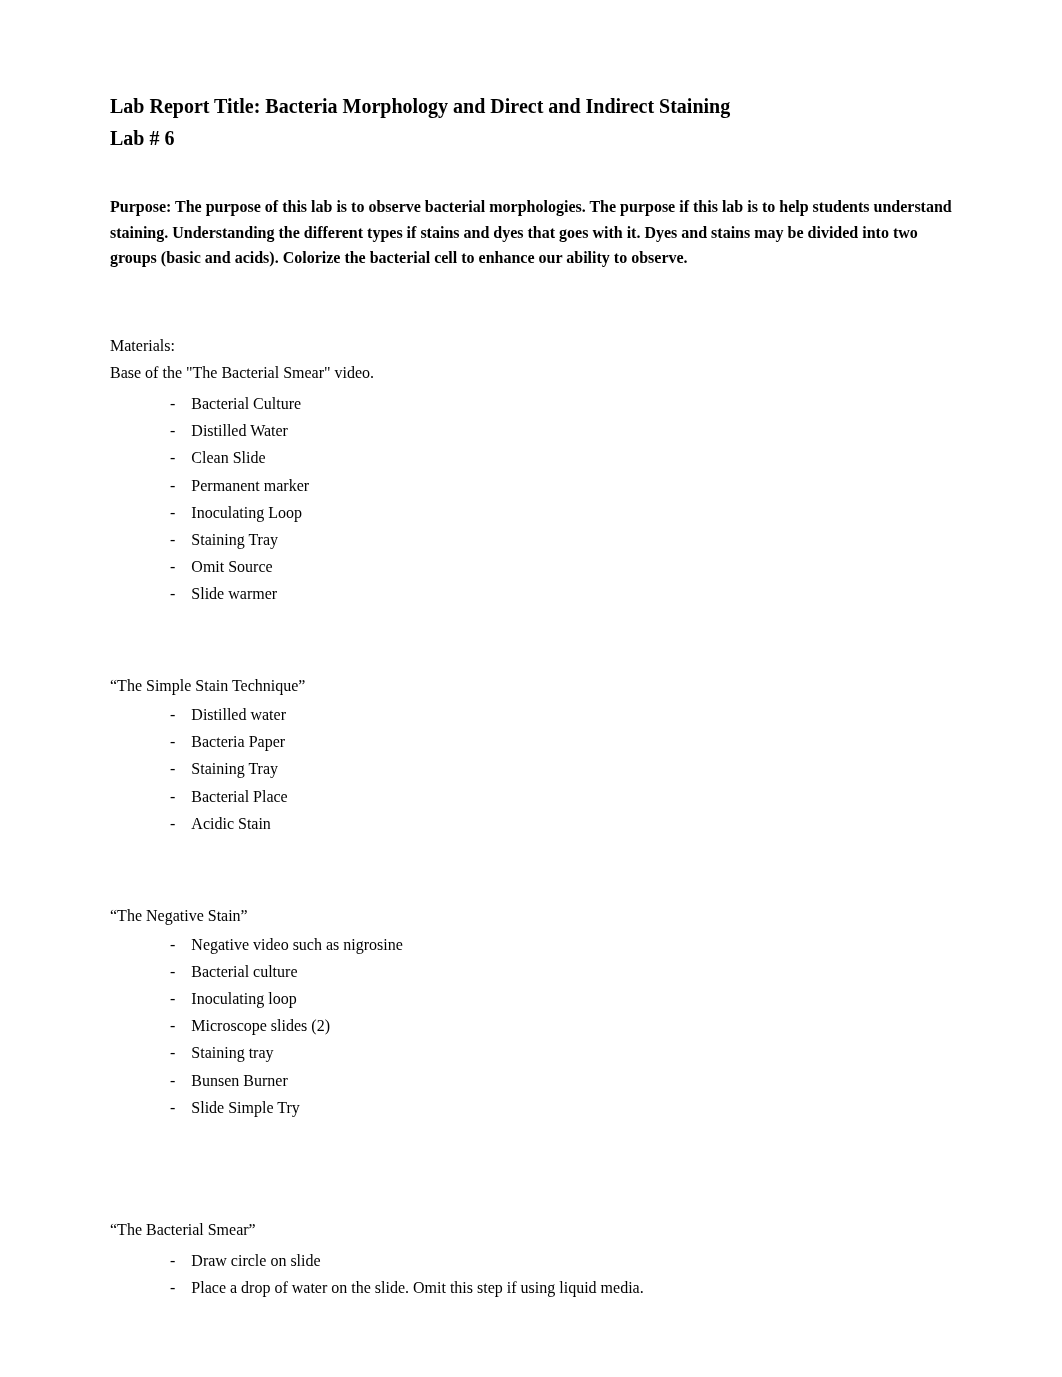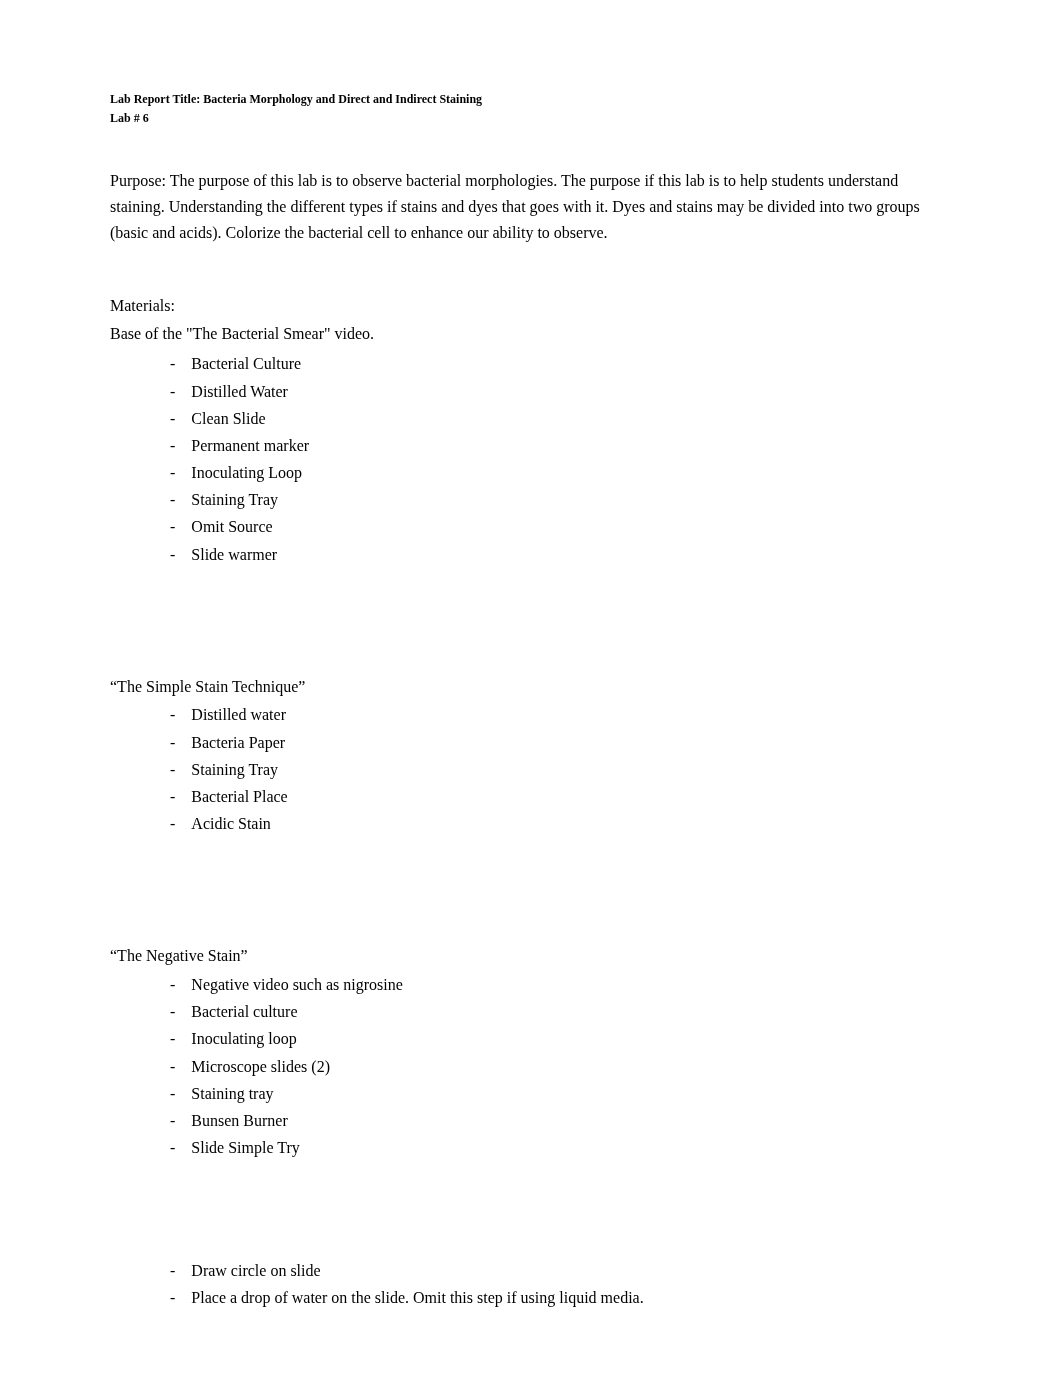--- a/index.html
+++ b/index.html
@@ -23,36 +23,36 @@
       background: #ffffff;
       padding: 90px 110px 90px 110px;
     }
 
     .title-block {
       margin-bottom: 40px;
     }
 
     .title-block p {
       font-weight: bold;
-      font-size: 12px;
+      font-size: 20px;
       line-height: 1.6;
     }
 
     .purpose-block {
-      margin-bottom: 48px;
+      margin-bottom: 62px;
+      font-weight: bold;
     }
 
     .purpose-block p {
       font-size: 16px;
       line-height: 1.6;
     }
 
     .section-block {
       margin-bottom: 36px;
-      margin-top: 40px;
     }
 
     .section-block .section-title {
       font-size: 16px;
       margin-bottom: 2px;
       line-height: 1.6;
     }
 
     .section-block .sub-title {
       font-size: 16px;
@@ -198,20 +198,21 @@
       <div class="list-item">
         <span class="dash">-</span>
         <span class="item-text">Slide Simple Try</span>
       </div>
     </div>
   </div>
 
   <div class="spacer" style="height: 50px;"></div>
 
   <div class="procedures-block section-block">
+    <p class="sub-title">“The Bacterial Smear”</p>
     <div>
       <div class="list-item">
         <span class="dash">-</span>
         <span class="item-text">Draw circle on slide</span>
       </div>
       <div class="list-item">
         <span class="dash">-</span>
         <span class="item-text">Place a drop of water on the slide. Omit this step if using liquid media.</span>
       </div>
     </div>

